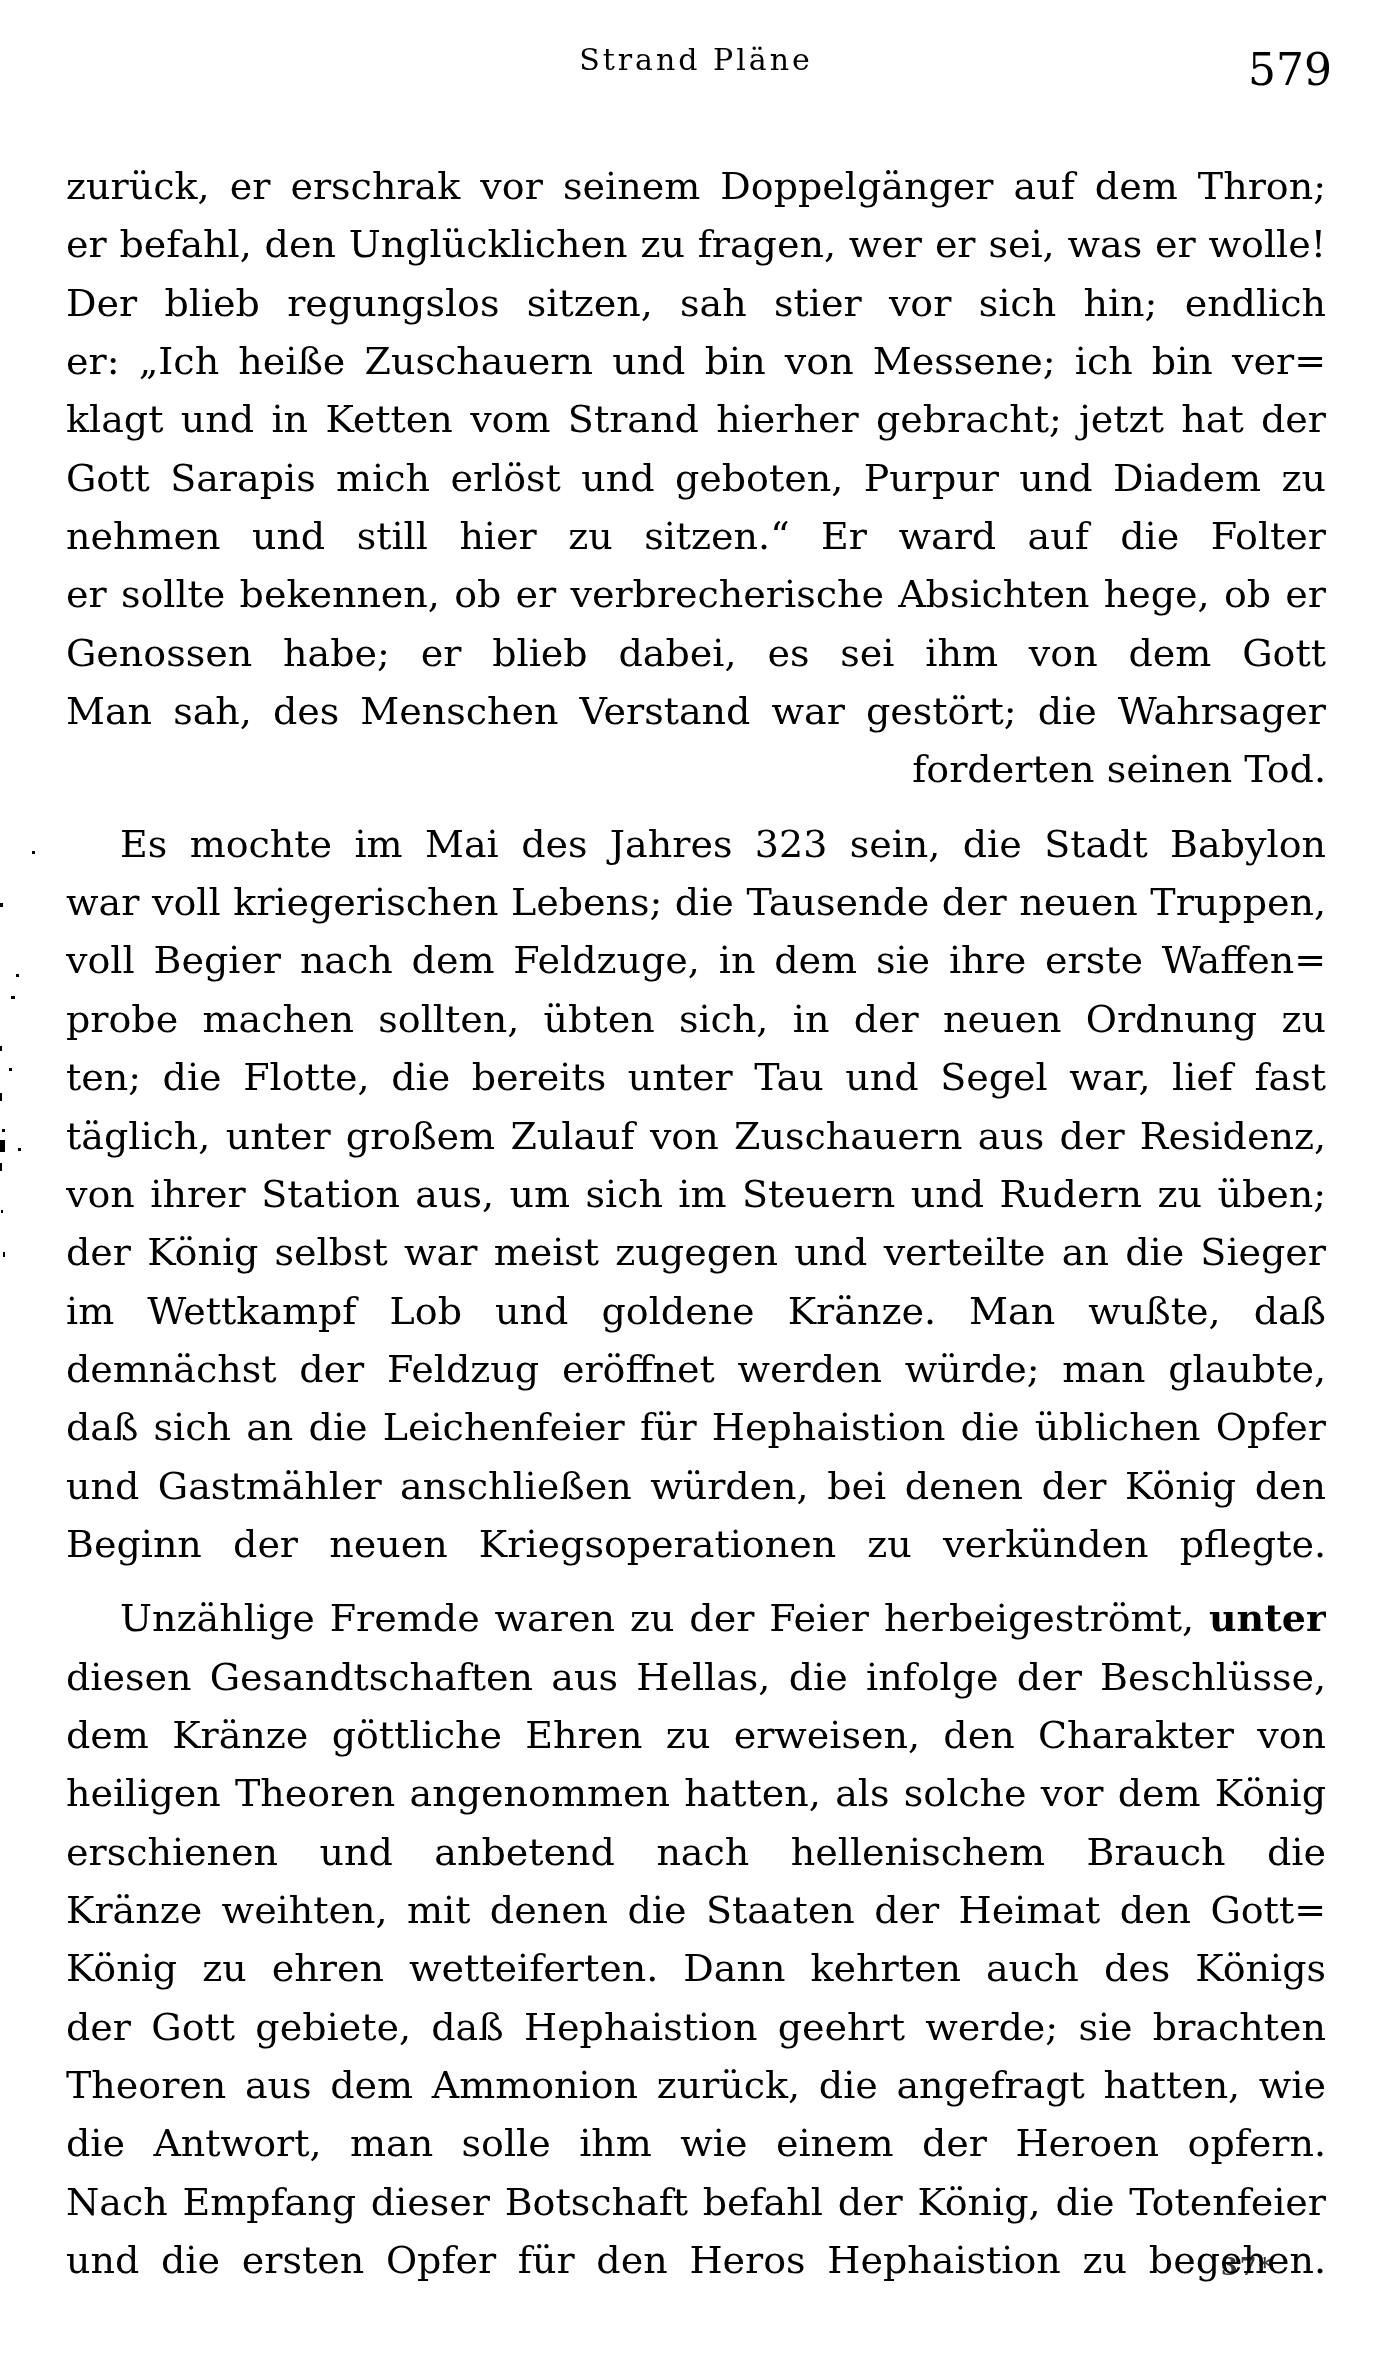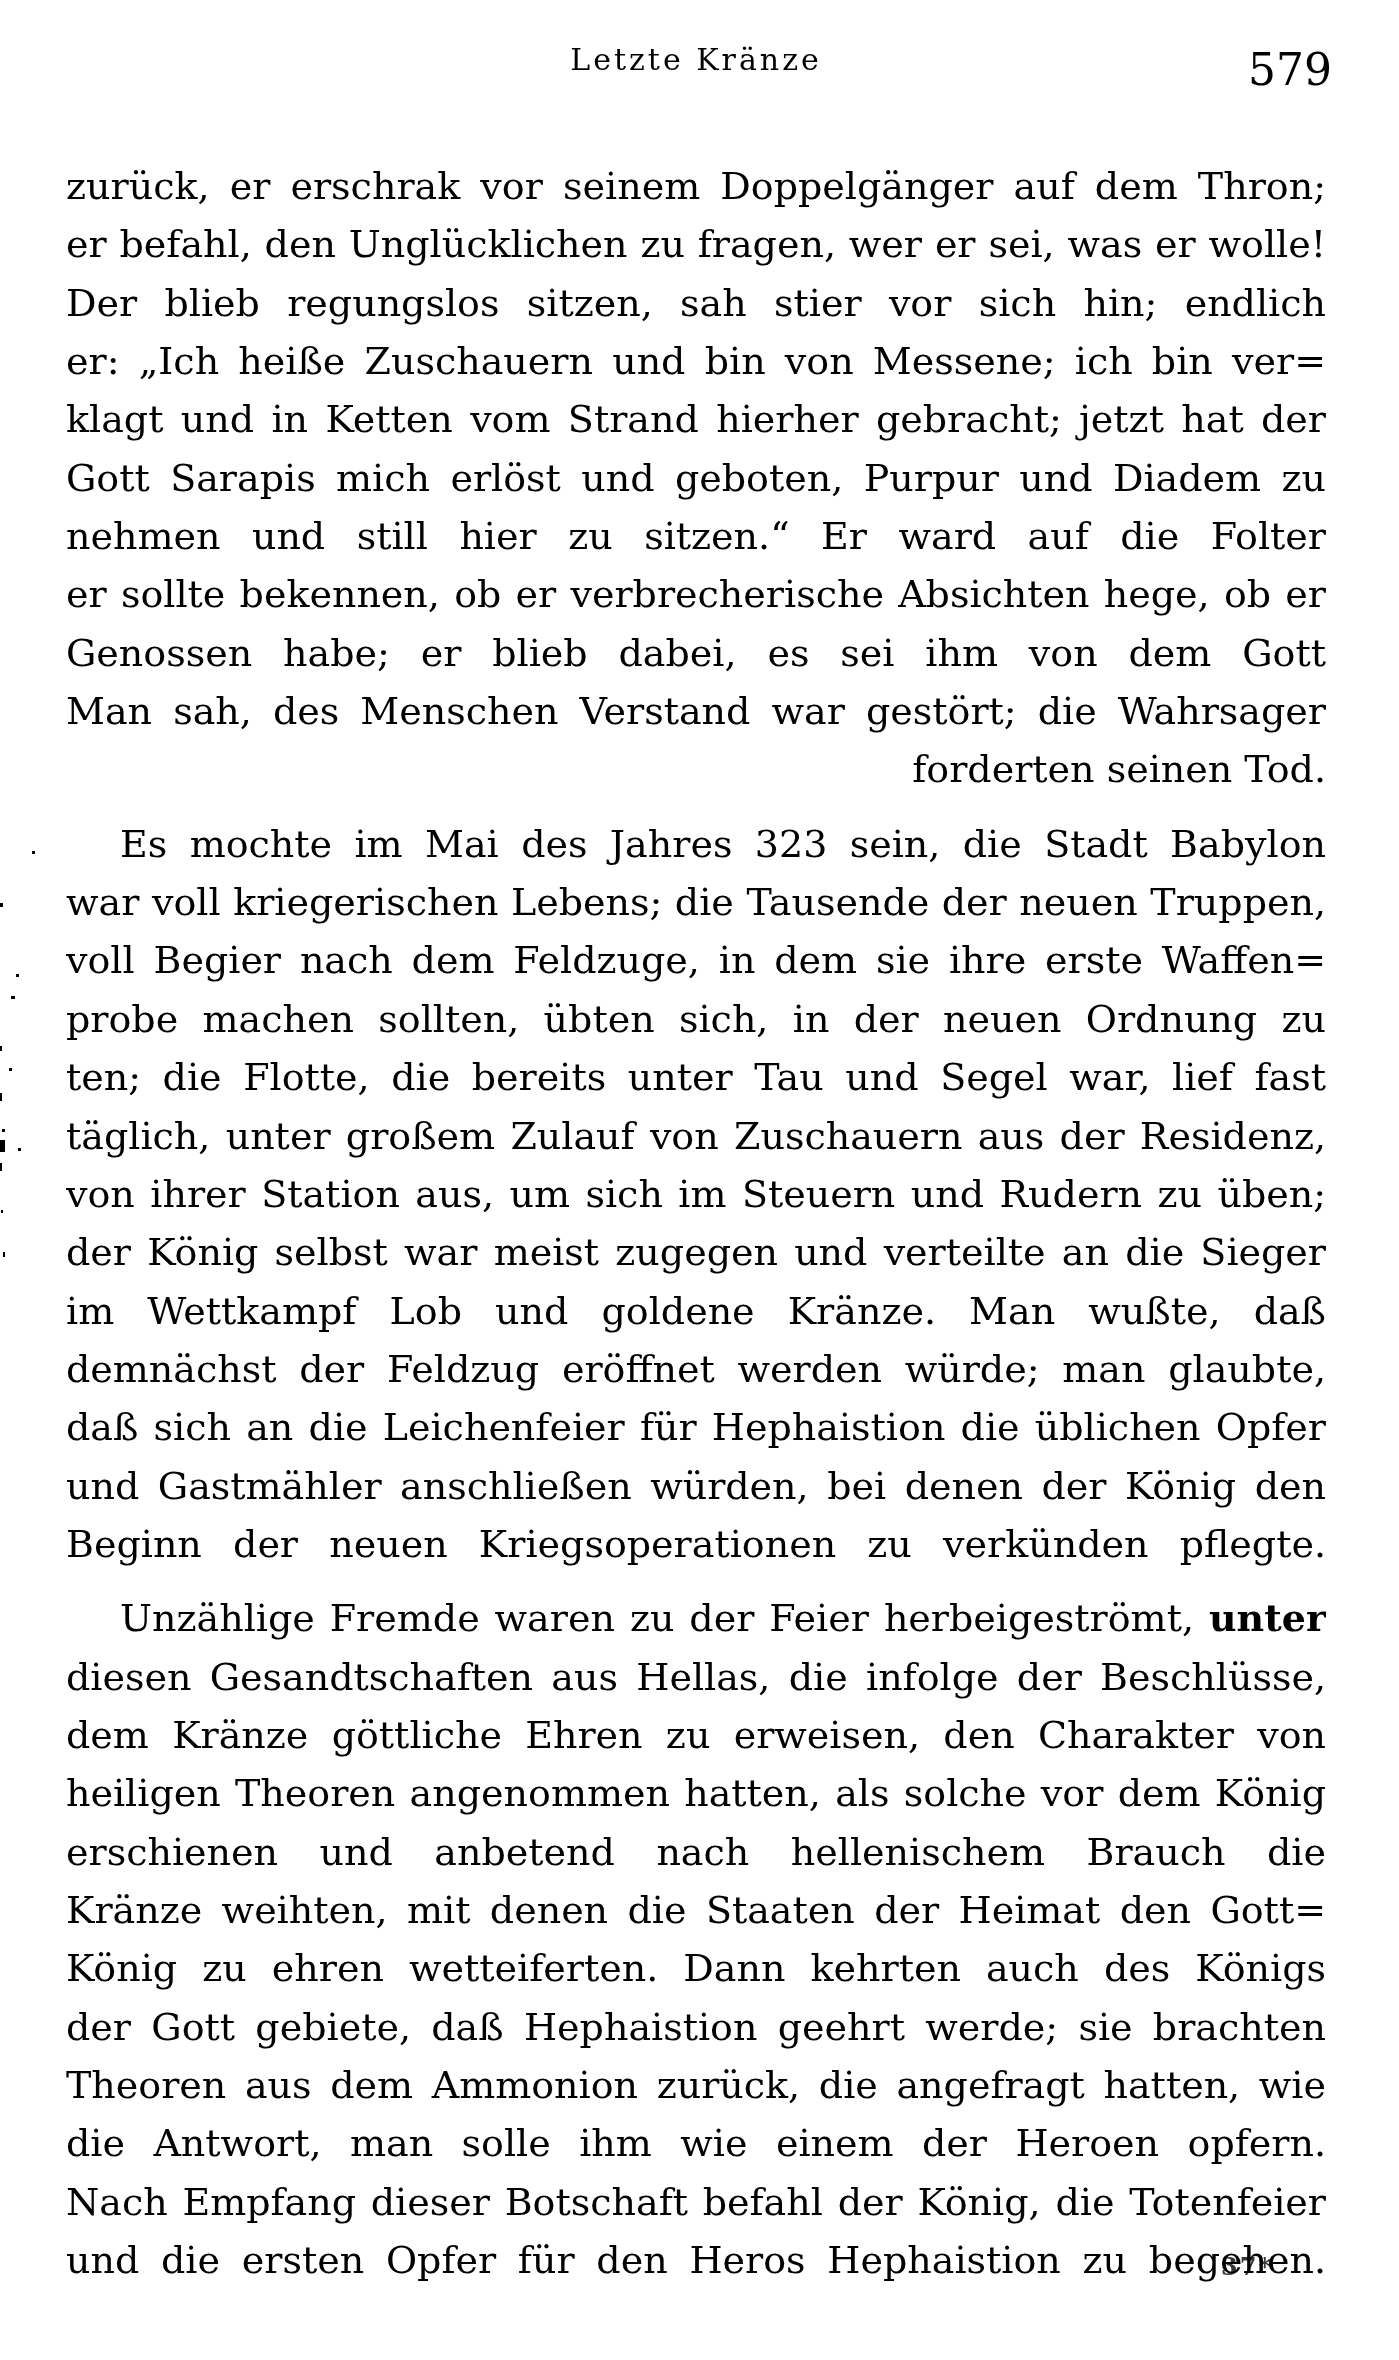--- a/index.html
+++ b/index.html
@@ -57,21 +57,21 @@
     opacity: 0.78;
     font-weight: bold;
   }
   .speck { position: absolute; background: #000; }
 </style>
 </head>
 <body>
 
 <div class="page">
 
-  <div class="running-head">Letzte Kränze</div>
+  <div class="running-head">Strand Pläne</div>
 
   <div class="page-number">579</div>
 
   <div class="text-block">
       <div class="paragraph">
         <div class="line just">zurück, er erschrak vor seinem Doppelgänger auf dem Thron;</div>
         <div class="line just">er befahl, den Unglücklichen zu fragen, wer er sei, was er wolle!</div>
         <div class="line just">Der blieb regungslos sitzen, sah stier vor sich hin; endlich sprach</div>
         <div class="line just">er: „Ich heiße Zuschauern und bin von Messene; ich bin ver=</div>
         <div class="line just">klagt und in Ketten vom Strand hierher gebracht; jetzt hat der</div>

